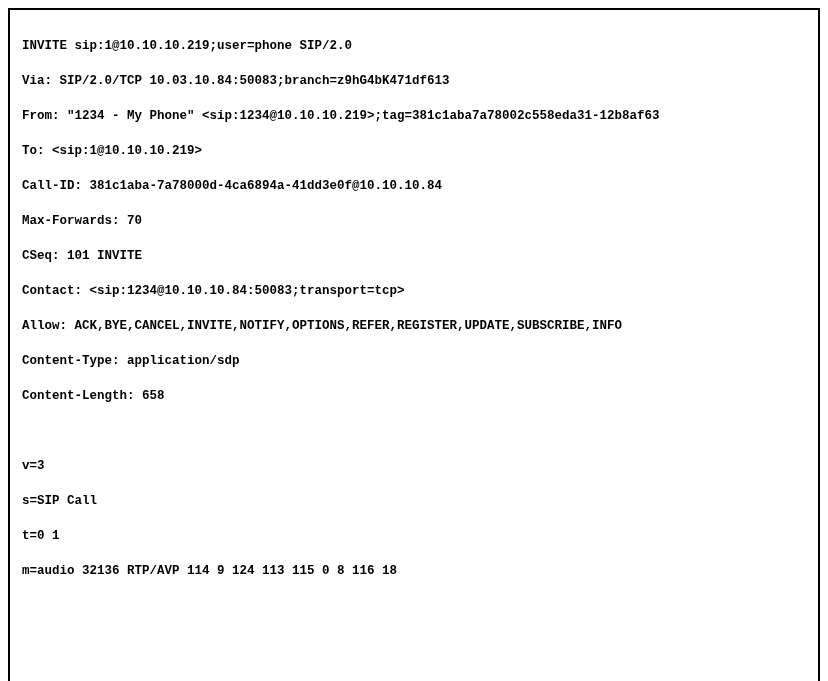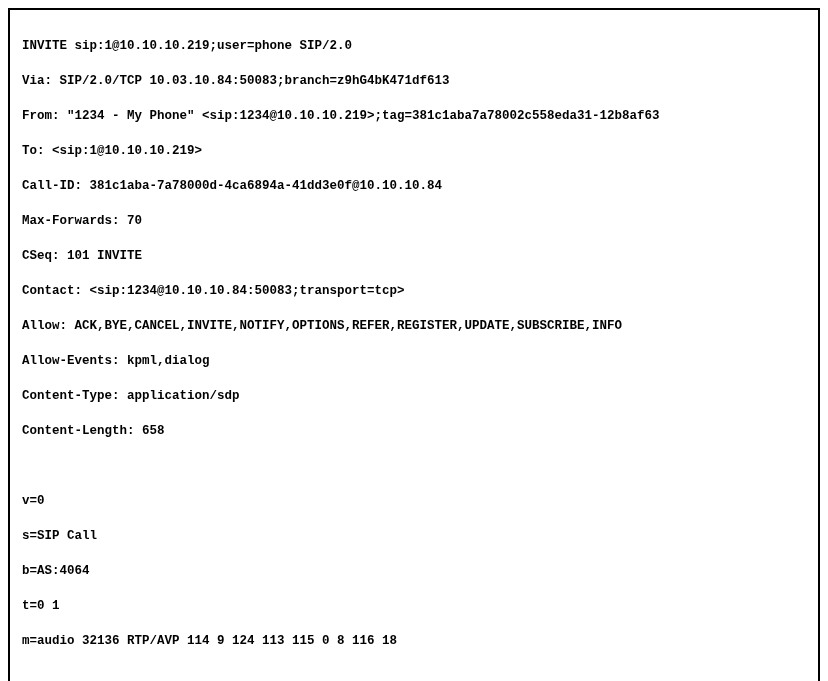--- a/index.html
+++ b/index.html
@@ -36,27 +36,25 @@
 <div class="message-box">
 <span class="line">INVITE sip:1@10.10.10.219;user=phone SIP/2.0</span>
 <span class="line">Via: SIP/2.0/TCP 10.03.10.84:50083;branch=z9hG4bK471df613</span>
 <span class="line">From: "1234 - My Phone" &lt;sip:1234@10.10.10.219&gt;;tag=381c1aba7a78002c558eda31-12b8af63</span>
 <span class="line">To: &lt;sip:1@10.10.10.219&gt;</span>
 <span class="line">Call-ID: 381c1aba-7a78000d-4ca6894a-41dd3e0f@10.10.10.84</span>
 <span class="line">Max-Forwards: 70</span>
 <span class="line">CSeq: 101 INVITE</span>
 <span class="line">Contact: &lt;sip:1234@10.10.10.84:50083;transport=tcp&gt;</span>
 <span class="line">Allow: ACK,BYE,CANCEL,INVITE,NOTIFY,OPTIONS,REFER,REGISTER,UPDATE,SUBSCRIBE,INFO</span>
-<span class="line">Allow-Events: kpml,dialog</span>
 <span class="line">Content-Type: application/sdp</span>
 <span class="line">Content-Length: 658</span>
 <div class="blank"></div>
-<span class="line">v=0</span>
+<span class="line">v=3</span>
 <span class="line">s=SIP Call</span>
-<span class="line">b=AS:4064</span>
 <span class="line">t=0 1</span>
 <span class="line">m=audio 32136 RTP/AVP 114 9 124 113 115 0 8 116 18</span>
 
 
 
 
 
 
 
 

